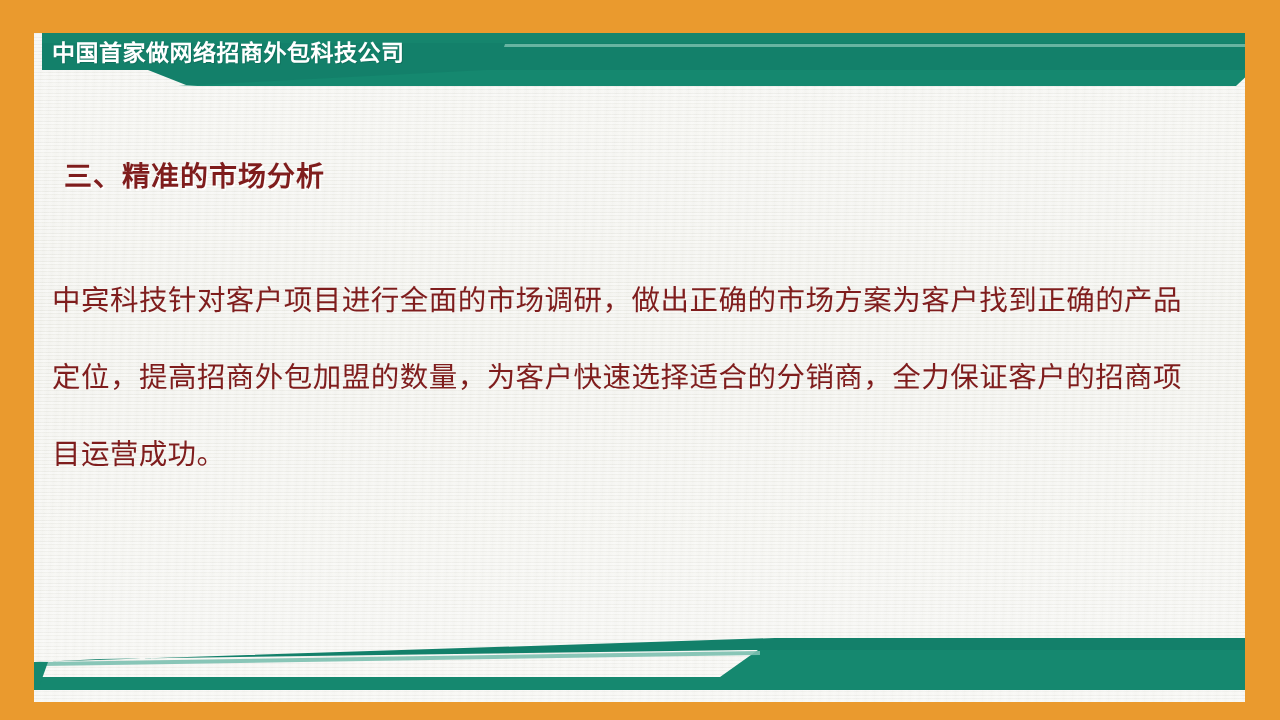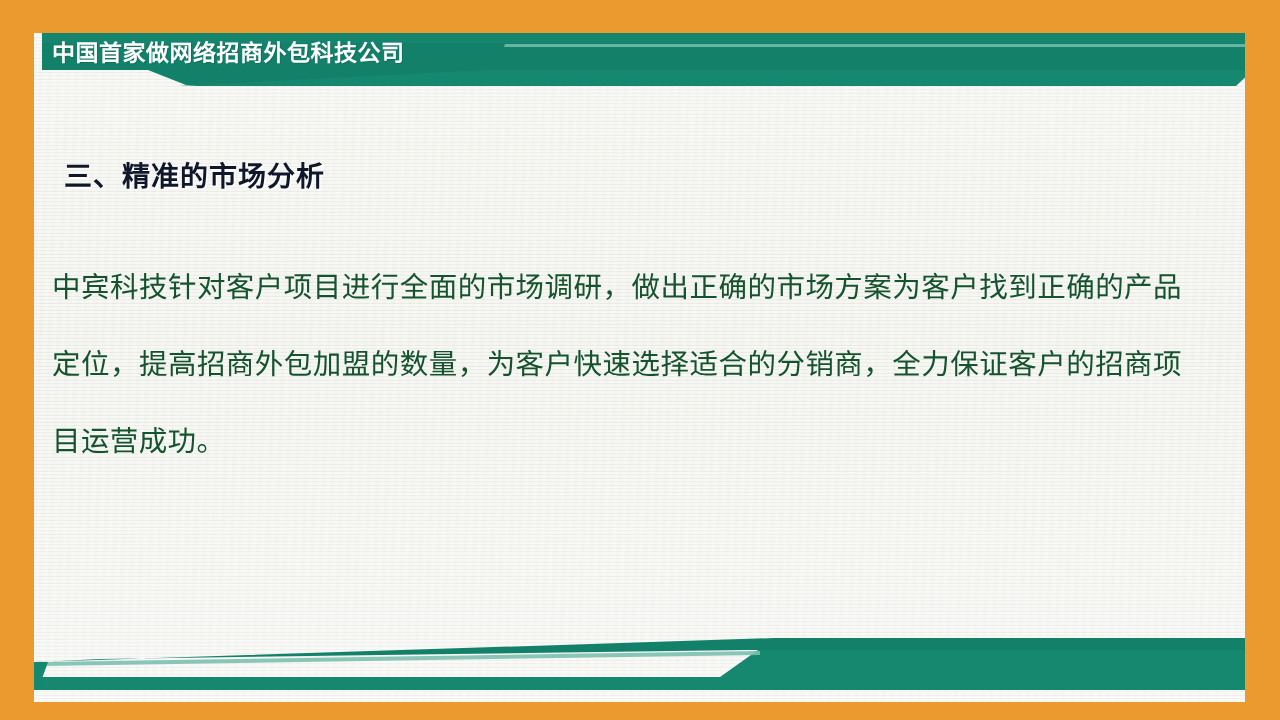--- a/index.html
+++ b/index.html
@@ -80,34 +80,34 @@
     letter-spacing: 0.5px;
     white-space: nowrap;
     text-shadow: 1px 1px 0 rgba(0,0,0,0.12);
   }
 
   
   .section-heading {
     position: absolute;
     left: 64px;
     top: 135px;
-    color: #0f172a;
+    color: #7f1d1d;
     font-size: 28px;
     font-weight: bold;
     letter-spacing: 1px;
     white-space: nowrap;
     text-shadow: 1.5px 1.5px 0 rgba(255,255,255,0.85);
   }
 
   .body-copy {
     position: absolute;
     left: 52px;
-    top: 220px;
+    top: 233px;
     width: 1130px;
-    color: #14532d;
+    color: #7f1d1d;
     font-family: "DejaVu Serif", "Liberation Serif", serif;
     font-size: 28.5px;
     line-height: 77px;
     text-align: justify;
     text-justify: inter-ideograph;
     letter-spacing: 0.4px;
   }
 
   
   .footer-band {

